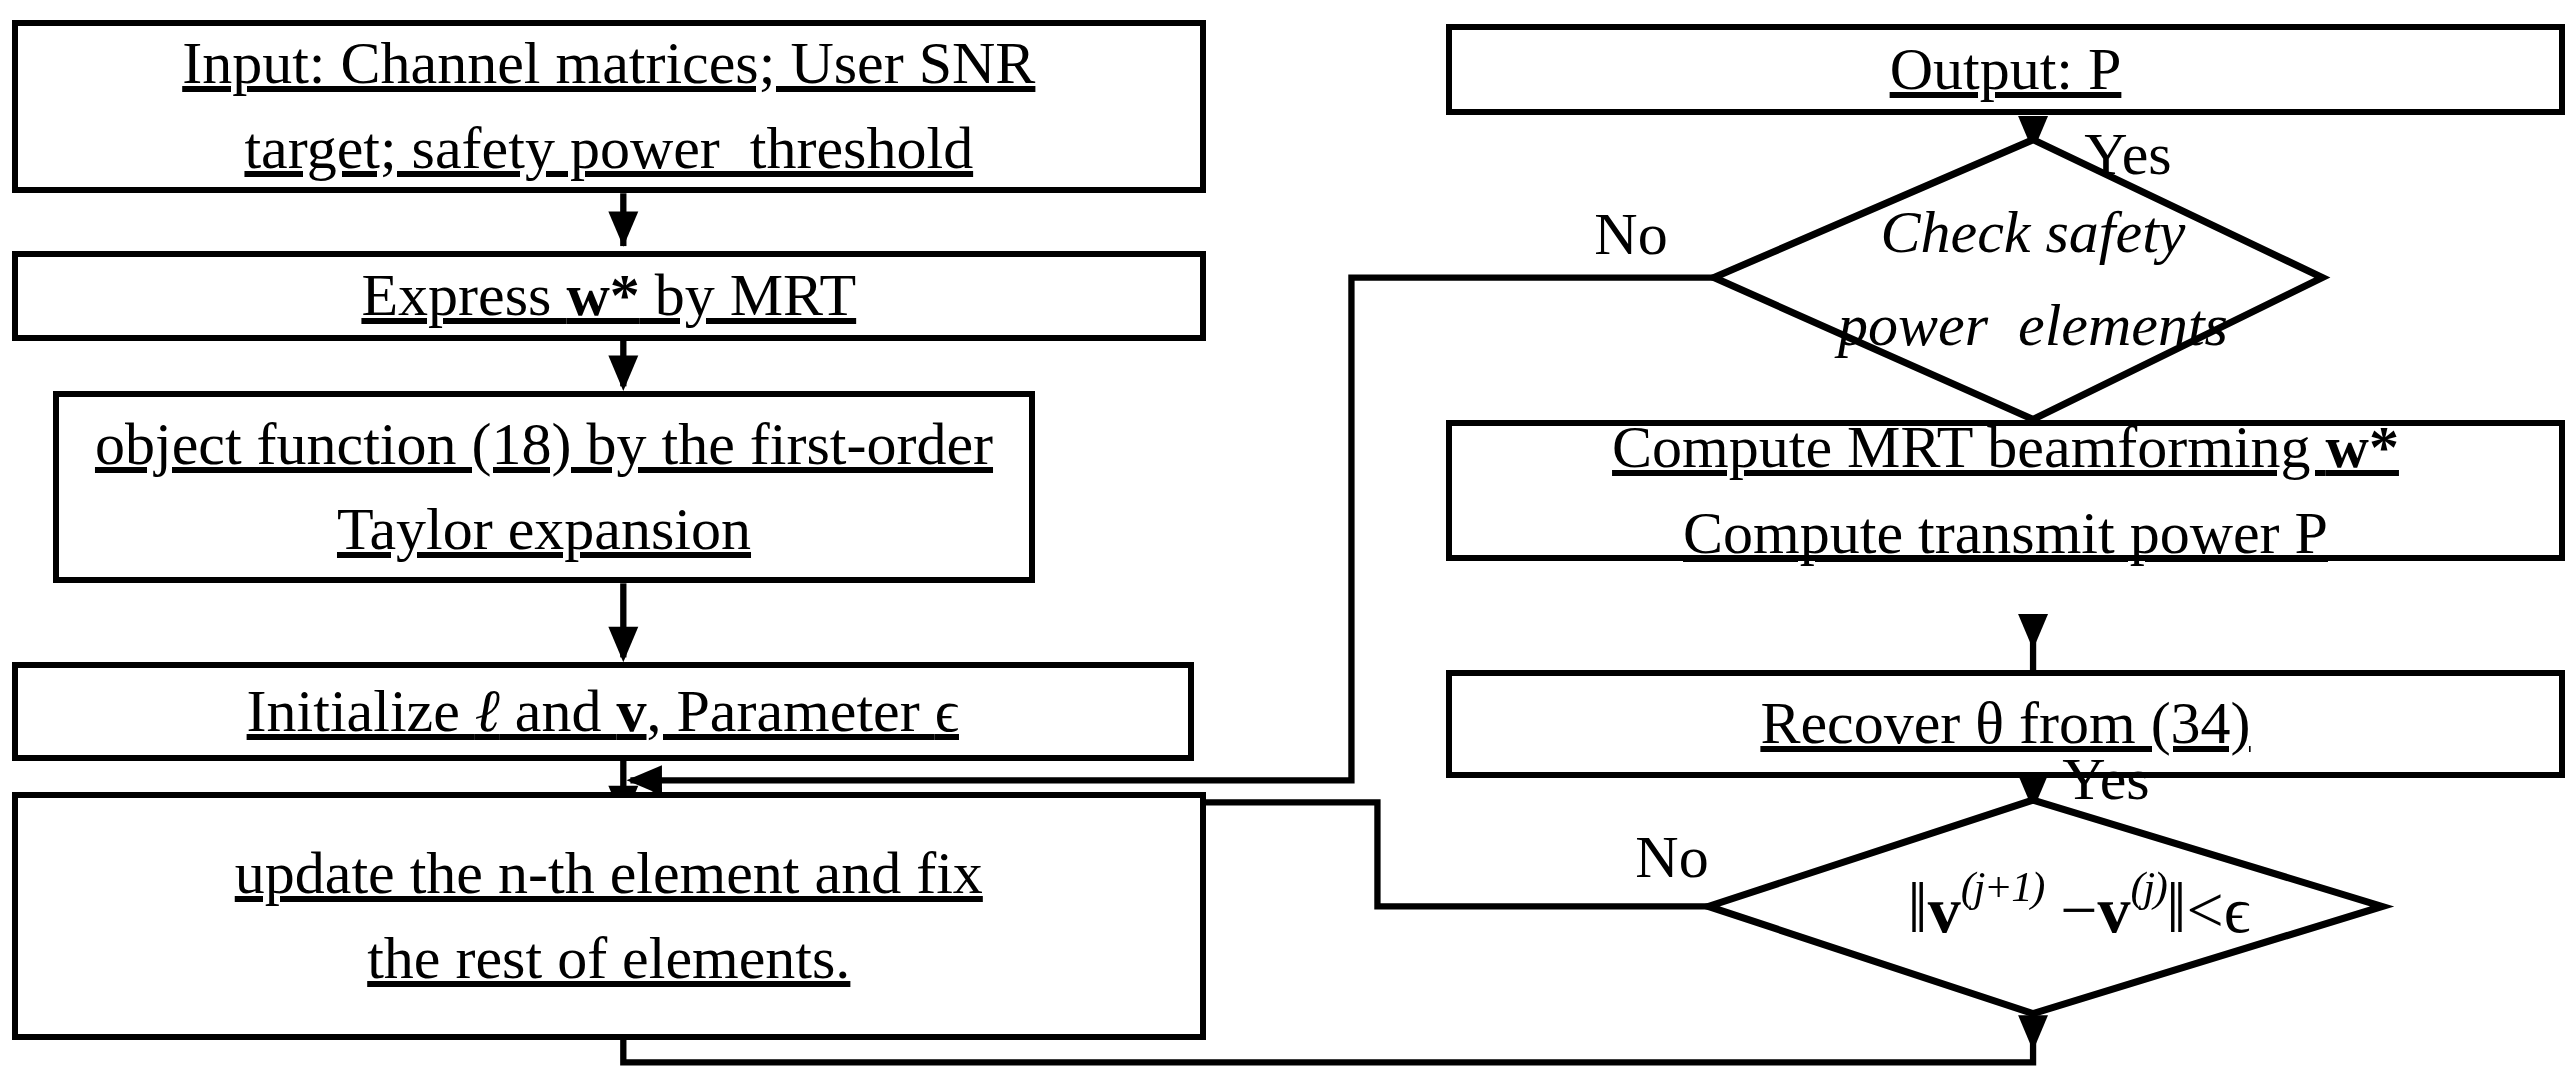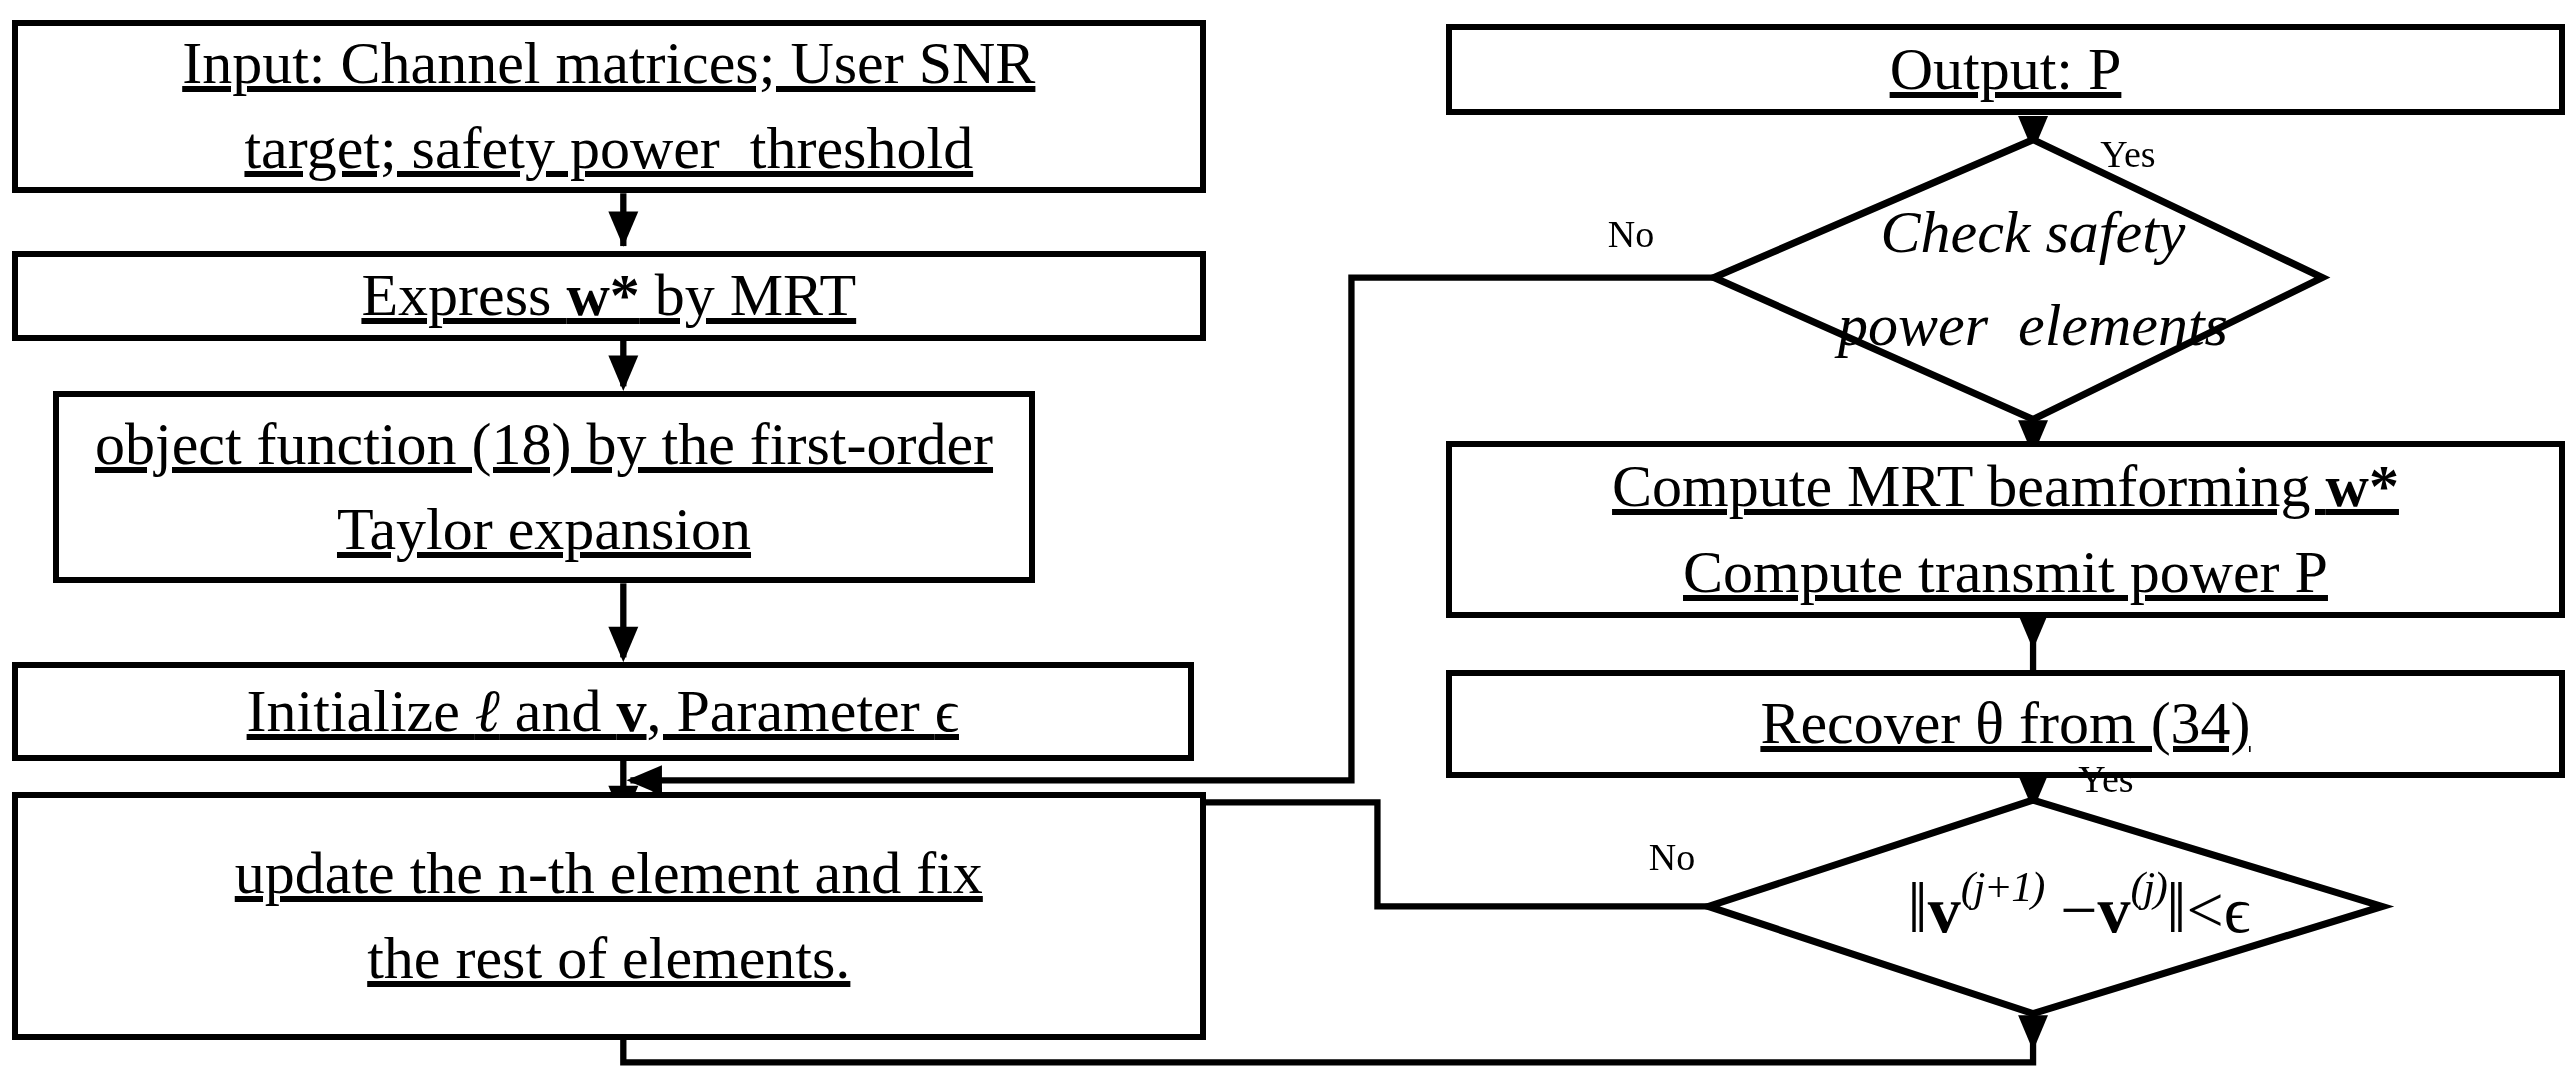--- a/index.html
+++ b/index.html
@@ -12,21 +12,21 @@
   .box .t{white-space:pre;display:block;}
   .inline-row{white-space:pre;}
   .bold{font-weight:bold;}
   .dtext{position:absolute;z-index:3;transform:translate(-50%,-50%);
          white-space:pre;font-size:60px;text-align:center;font-style:italic;}
   .formula{position:absolute;z-index:3;transform:translate(-50%,-50%);
            white-space:pre;font-size:66px;}
   .formula .norm{font-size:72px;}
   .formula .sup{font-size:43px;font-style:italic;vertical-align:31.5px;letter-spacing:-1.6px;}
   .lbl{position:absolute;z-index:3;transform:translate(-50%,-50%);
-       white-space:pre;font-size:38px;}
+       white-space:pre;font-size:60px;}
   .ell{font-style:italic;}
 </style>
 </head>
 <body>
 
 <div class="stage">
 
   <svg class="wires" width="2576" height="1080" viewBox="0 0 3269 1370">
     <g stroke="#000" stroke-width="8" fill="none">
 
@@ -87,21 +87,21 @@
 
   <div class="box" style="left:11.8px;top:792px;width:1194px;height:248px;">
     <span class="t">update the n-th element and fix</span>
     <span class="t">the rest of elements.</span>
   </div>
 
   <div class="box" style="left:1446px;top:23.6px;width:1119px;height:91px;">
     <span class="t">Output: P</span>
   </div>
 
-  <div class="box" style="left:1446px;top:441px;width:1119px;height:177px;">
+  <div class="box" style="left:1446px;top:420px;width:1119px;height:141px;">
     <span class="t inline-row"><span>Compute MRT beamforming </span><span class="bold">w*</span></span>
     <span class="t">Compute transmit power P</span>
   </div>
 
   <div class="box" style="left:1446px;top:670px;width:1119px;height:108px;">
     <span class="t">Recover θ from (34)</span>
   </div>
 
   <div class="dtext" style="left:2033px;top:232px;">Check safety</div>
   <div class="dtext" style="left:2033px;top:325px;">power  elements</div>

